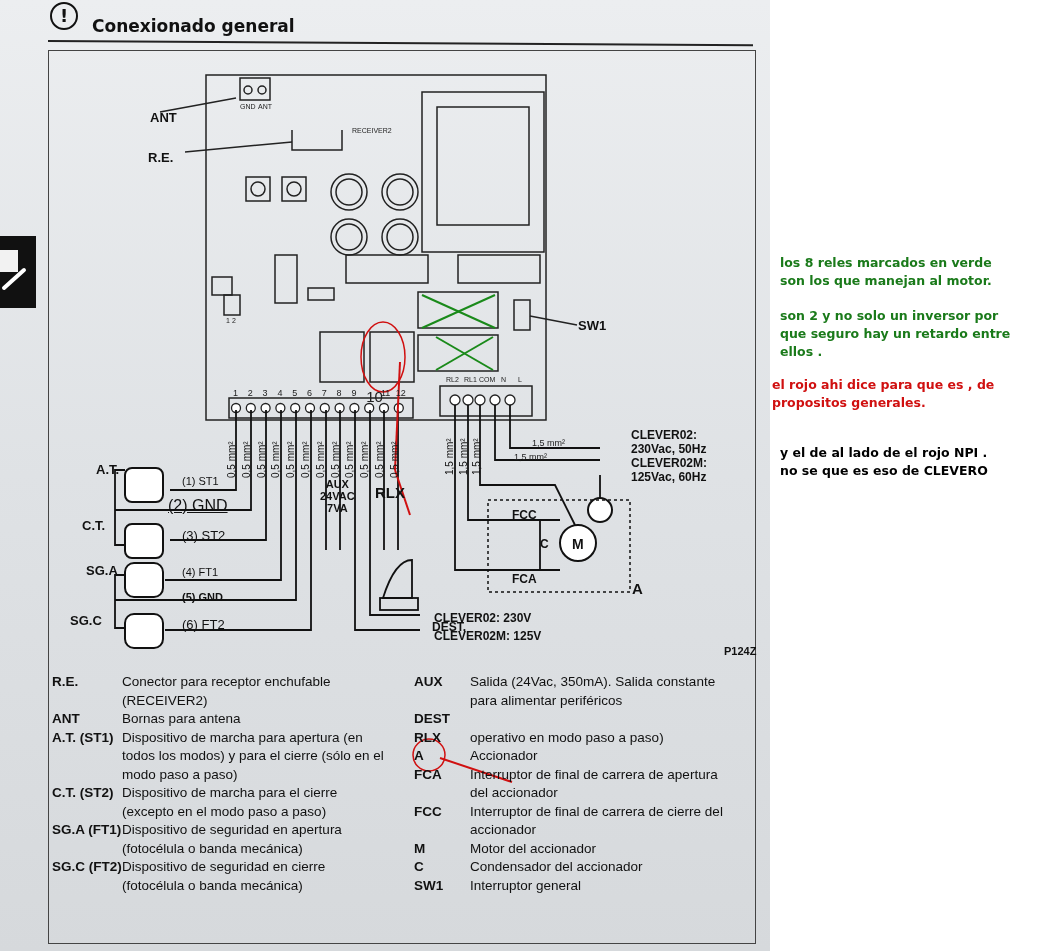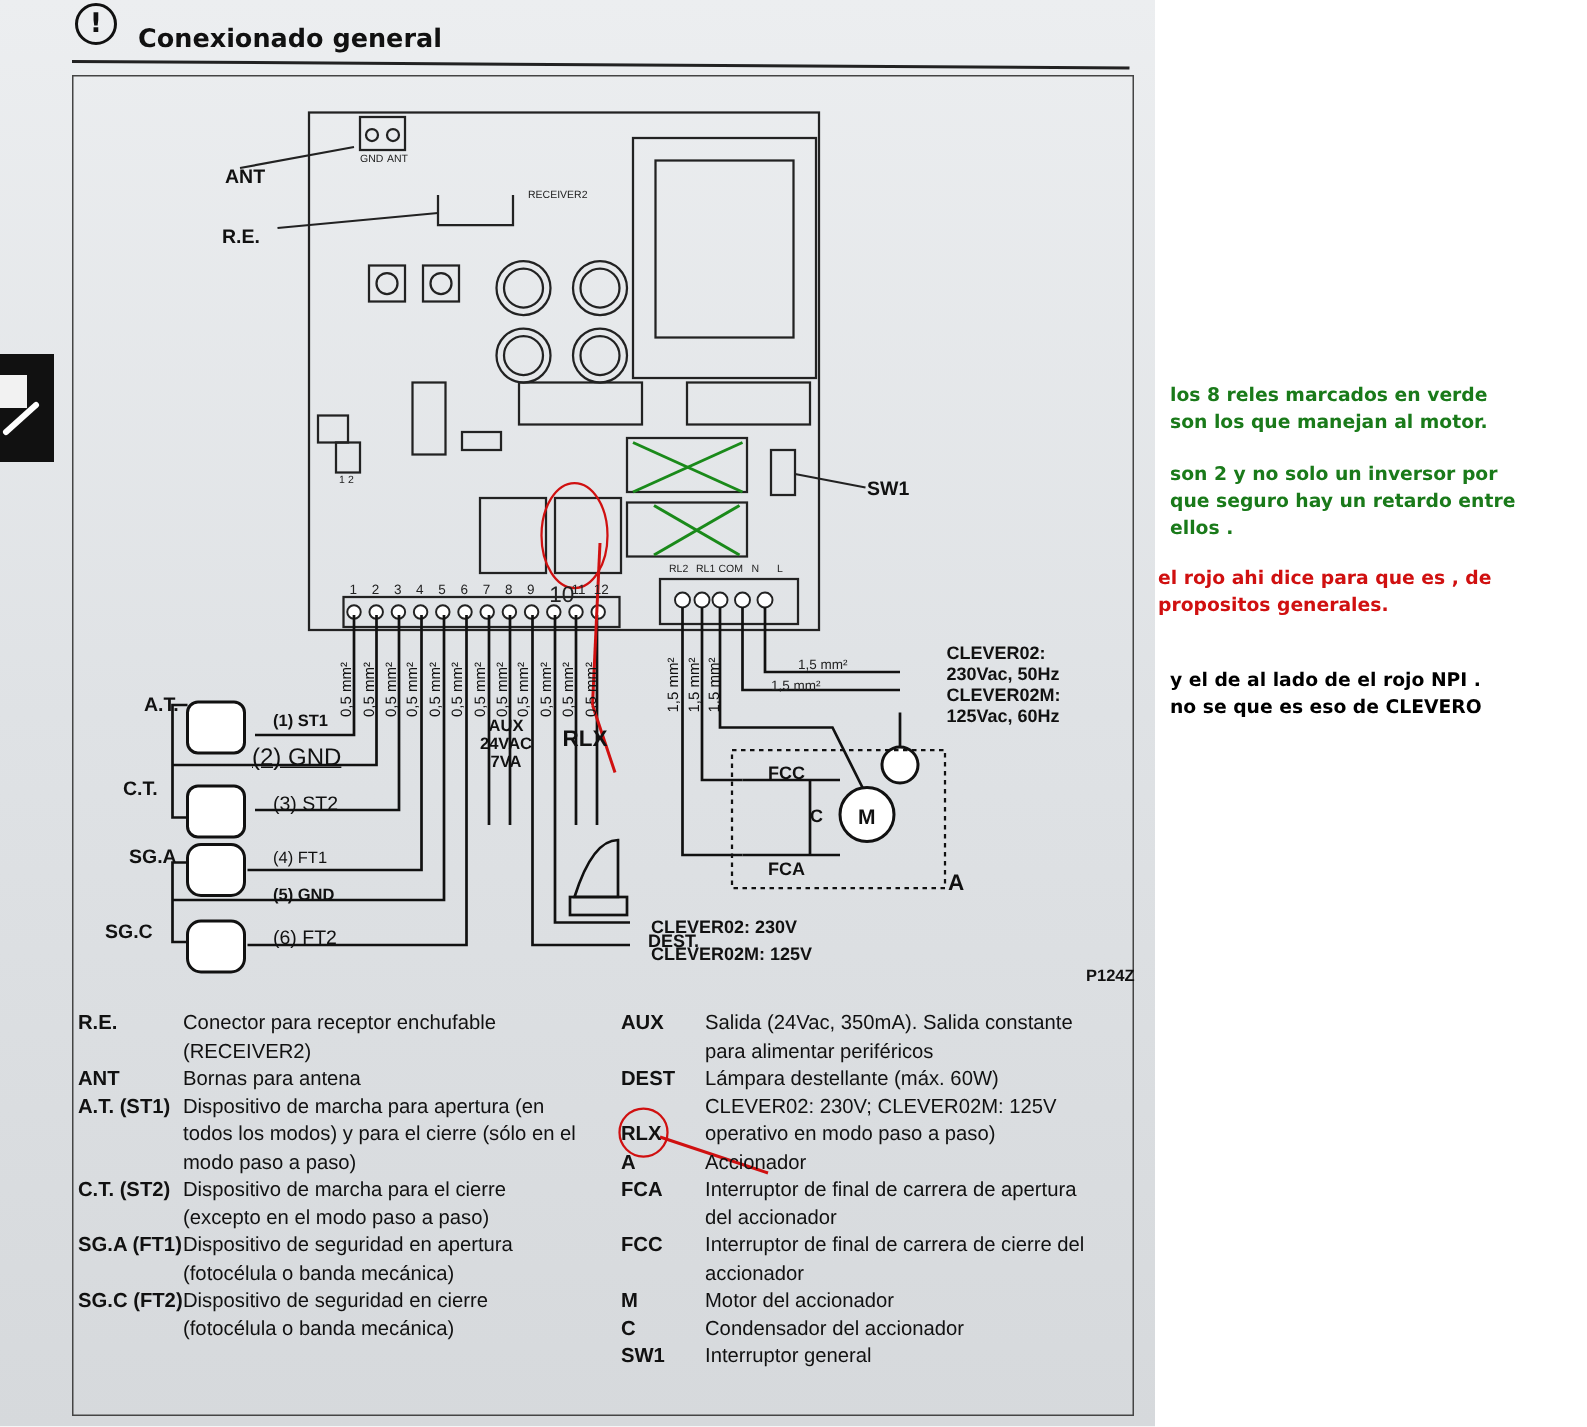--- a/index.html
+++ b/index.html
@@ -204,21 +204,21 @@
     <div class="wire-lbl" style="left: 374px; top: 478px;">0,5 mm²</div>
     <div class="wire-lbl" style="left: 388.8px; top: 478px;">0,5 mm²</div>
     <div class="wire-lbl" style="left: 444px; top: 475px;">1,5 mm²</div>
     <div class="wire-lbl" style="left: 458px; top: 475px;">1,5 mm²</div>
     <div class="wire-lbl" style="left: 471px; top: 475px;">1,5 mm²</div>
     <div class="tiny" style="font-size: 9px; left: 532px; top: 438px;">1,5 mm²</div>
     <div class="tiny" style="font-size: 9px; left: 514px; top: 452px;">1,5 mm²</div>
   </div>
 
 <div class="lbl" style="left:96px;top:462px;">A.T.</div>
-<div class="lbl" style="left:182px;top:475px;font-weight:bold;font-size:11px;">(1) ST1</div>
+<div class="lbl" style="left:182px;top:475px;font-weight:normal;font-size:11px;">(1) ST1</div>
 <div class="lbl" style="left:168px;top:497px;font-weight:normal;font-size:16px;text-decoration:underline;">(2) GND</div>
 <div class="lbl" style="left:82px;top:518px;">C.T.</div>
 <div class="lbl" style="left:182px;top:528px;font-weight:normal;font-size:13px;">(3) ST2</div>
 <div class="lbl" style="left:86px;top:563px;">SG.A</div>
 <div class="lbl" style="left:182px;top:566px;font-weight:normal;font-size:11px;">(4) FT1</div>
 <div class="lbl" style="left:182px;top:591px;font-weight:bold;font-size:11px;">(5) GND</div>
 <div class="lbl" style="left:70px;top:613px;">SG.C</div>
 <div class="lbl" style="left:182px;top:617px;font-weight:normal;font-size:13px;">(6) FT2</div>
 
 <div class="lbl" style="left:320px;top:478px;font-size:11px;text-align:center;line-height:12px;">
@@ -291,24 +291,20 @@
 <div class="legend" style="left:414px;top:673px;" id="legendR">
     <div class="row">
       <span class="k" style="width: 56px;">AUX</span>
       <div>
         <div>Salida (24Vac, 350mA). Salida constante</div>
         <div>para alimentar periféricos</div>
       </div>
     </div>
     <div class="row">
       <span class="k" style="width: 56px;">DEST</span>
-      <div>
-        <div>Lámpara destellante (máx. 60W)</div>
-        <div>CLEVER02: 230V; CLEVER02M: 125V</div>
-      </div>
     </div>
     <div class="row">
       <span class="k" style="width: 56px;">RLX</span>
       <div>
         <div>operativo en modo paso a paso)</div>
       </div>
     </div>
     <div class="row">
       <span class="k" style="width: 56px;">A</span>
       <div>

